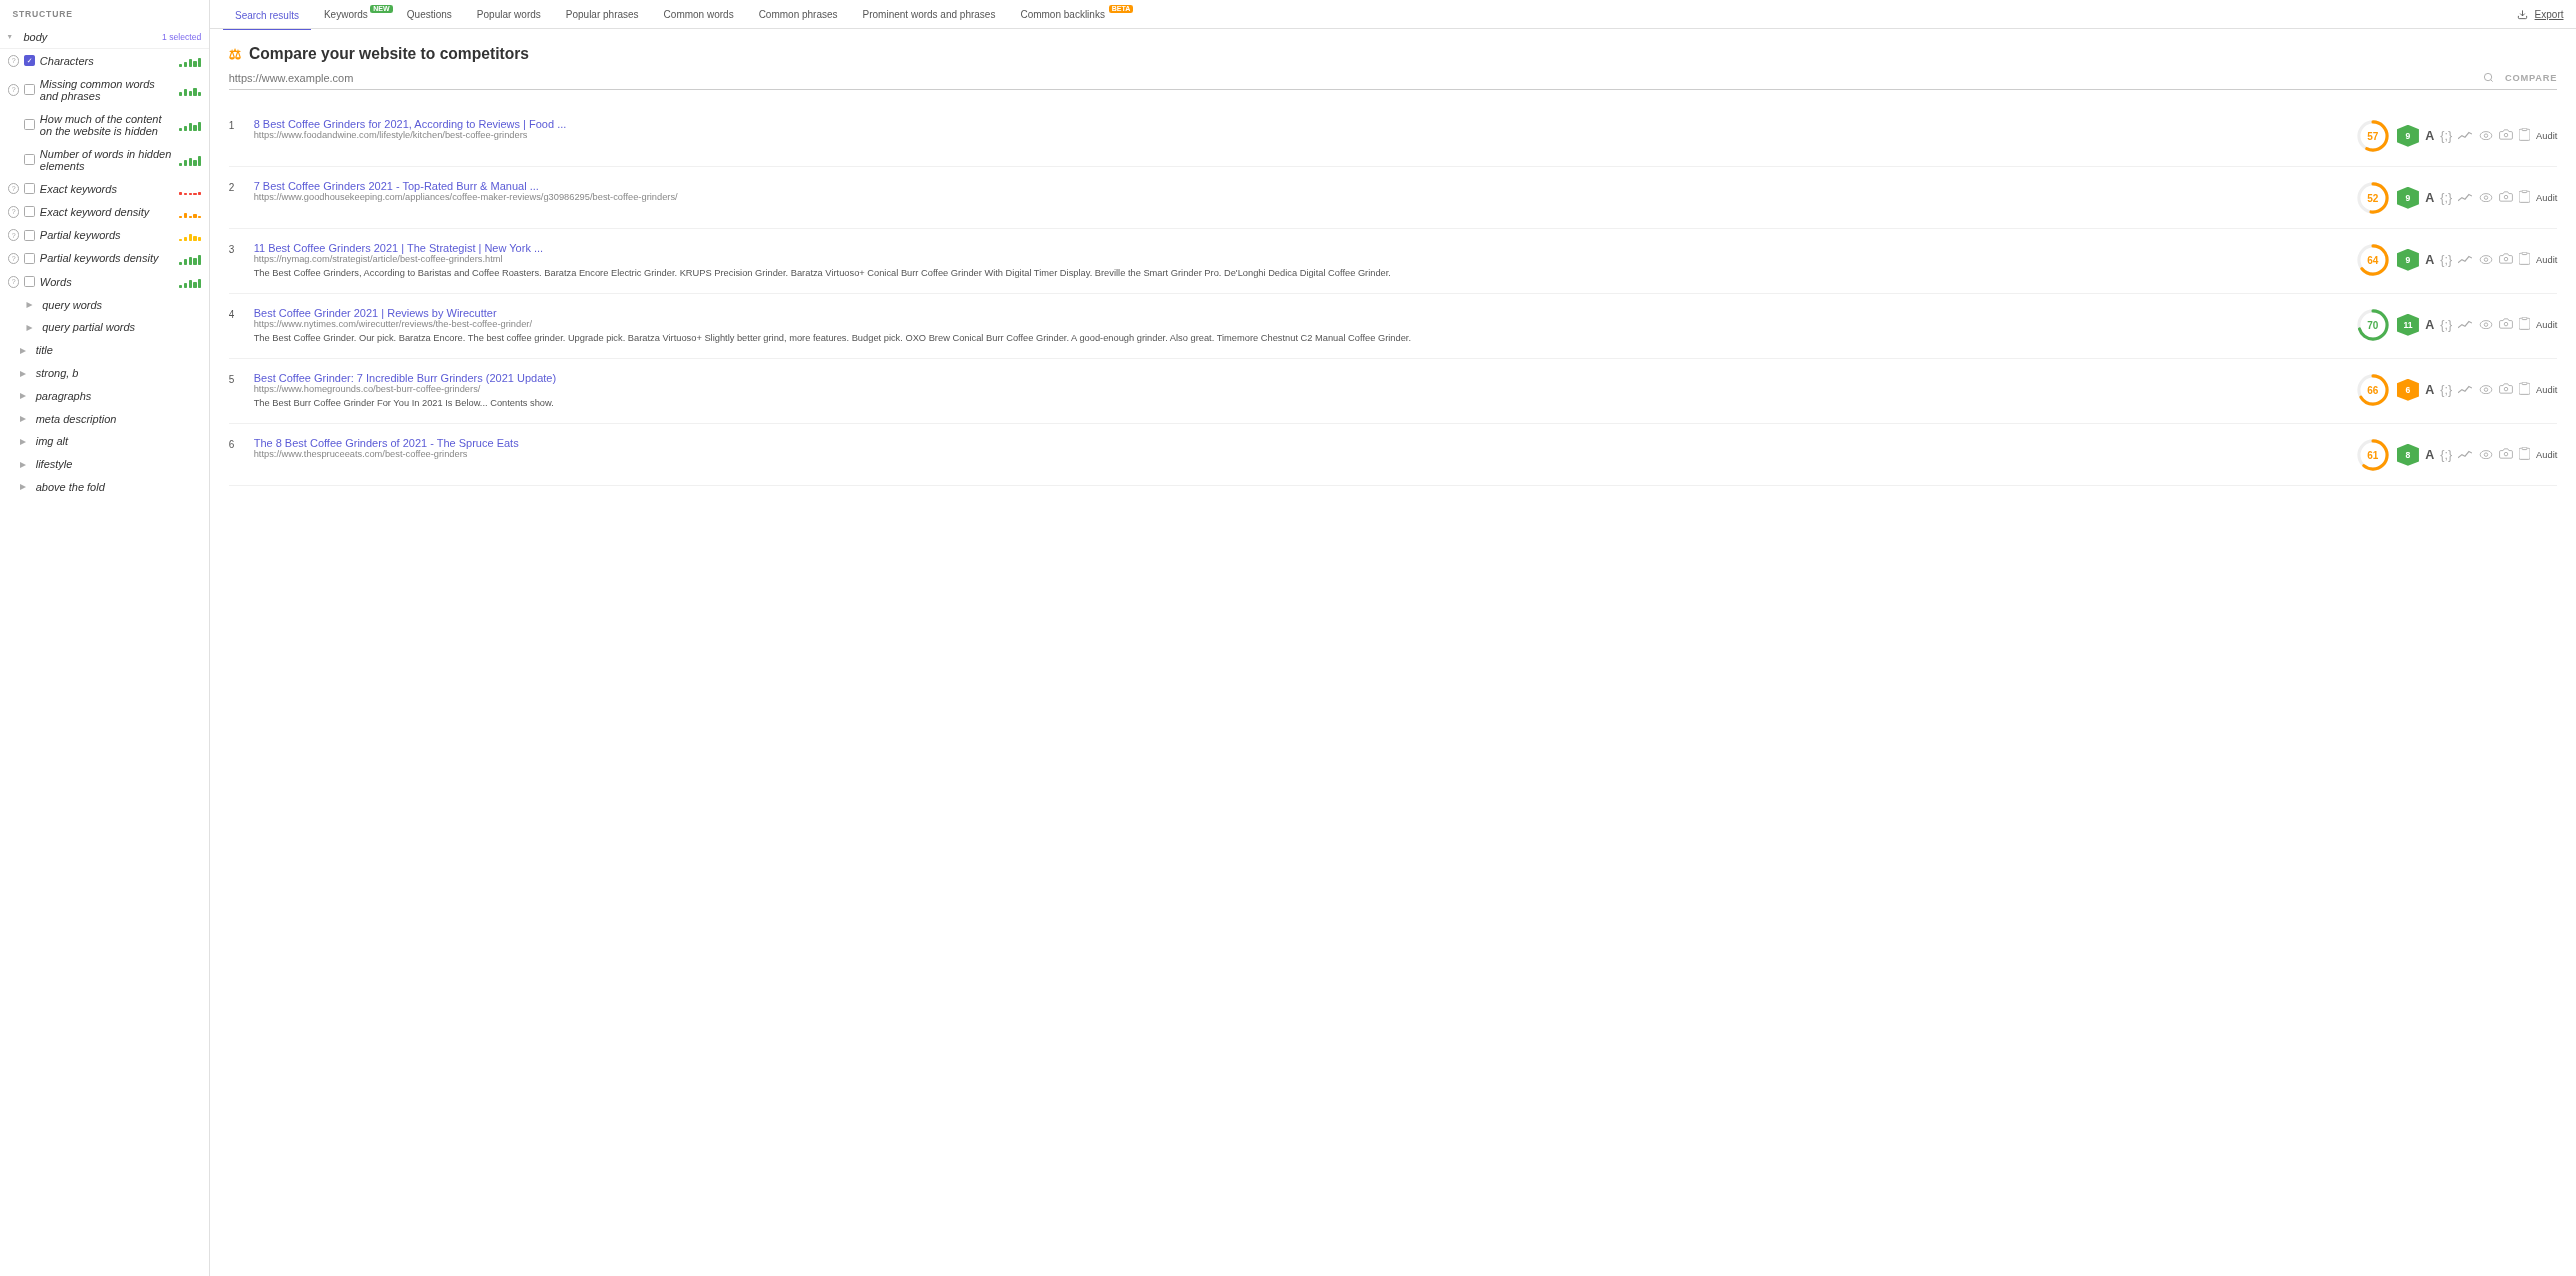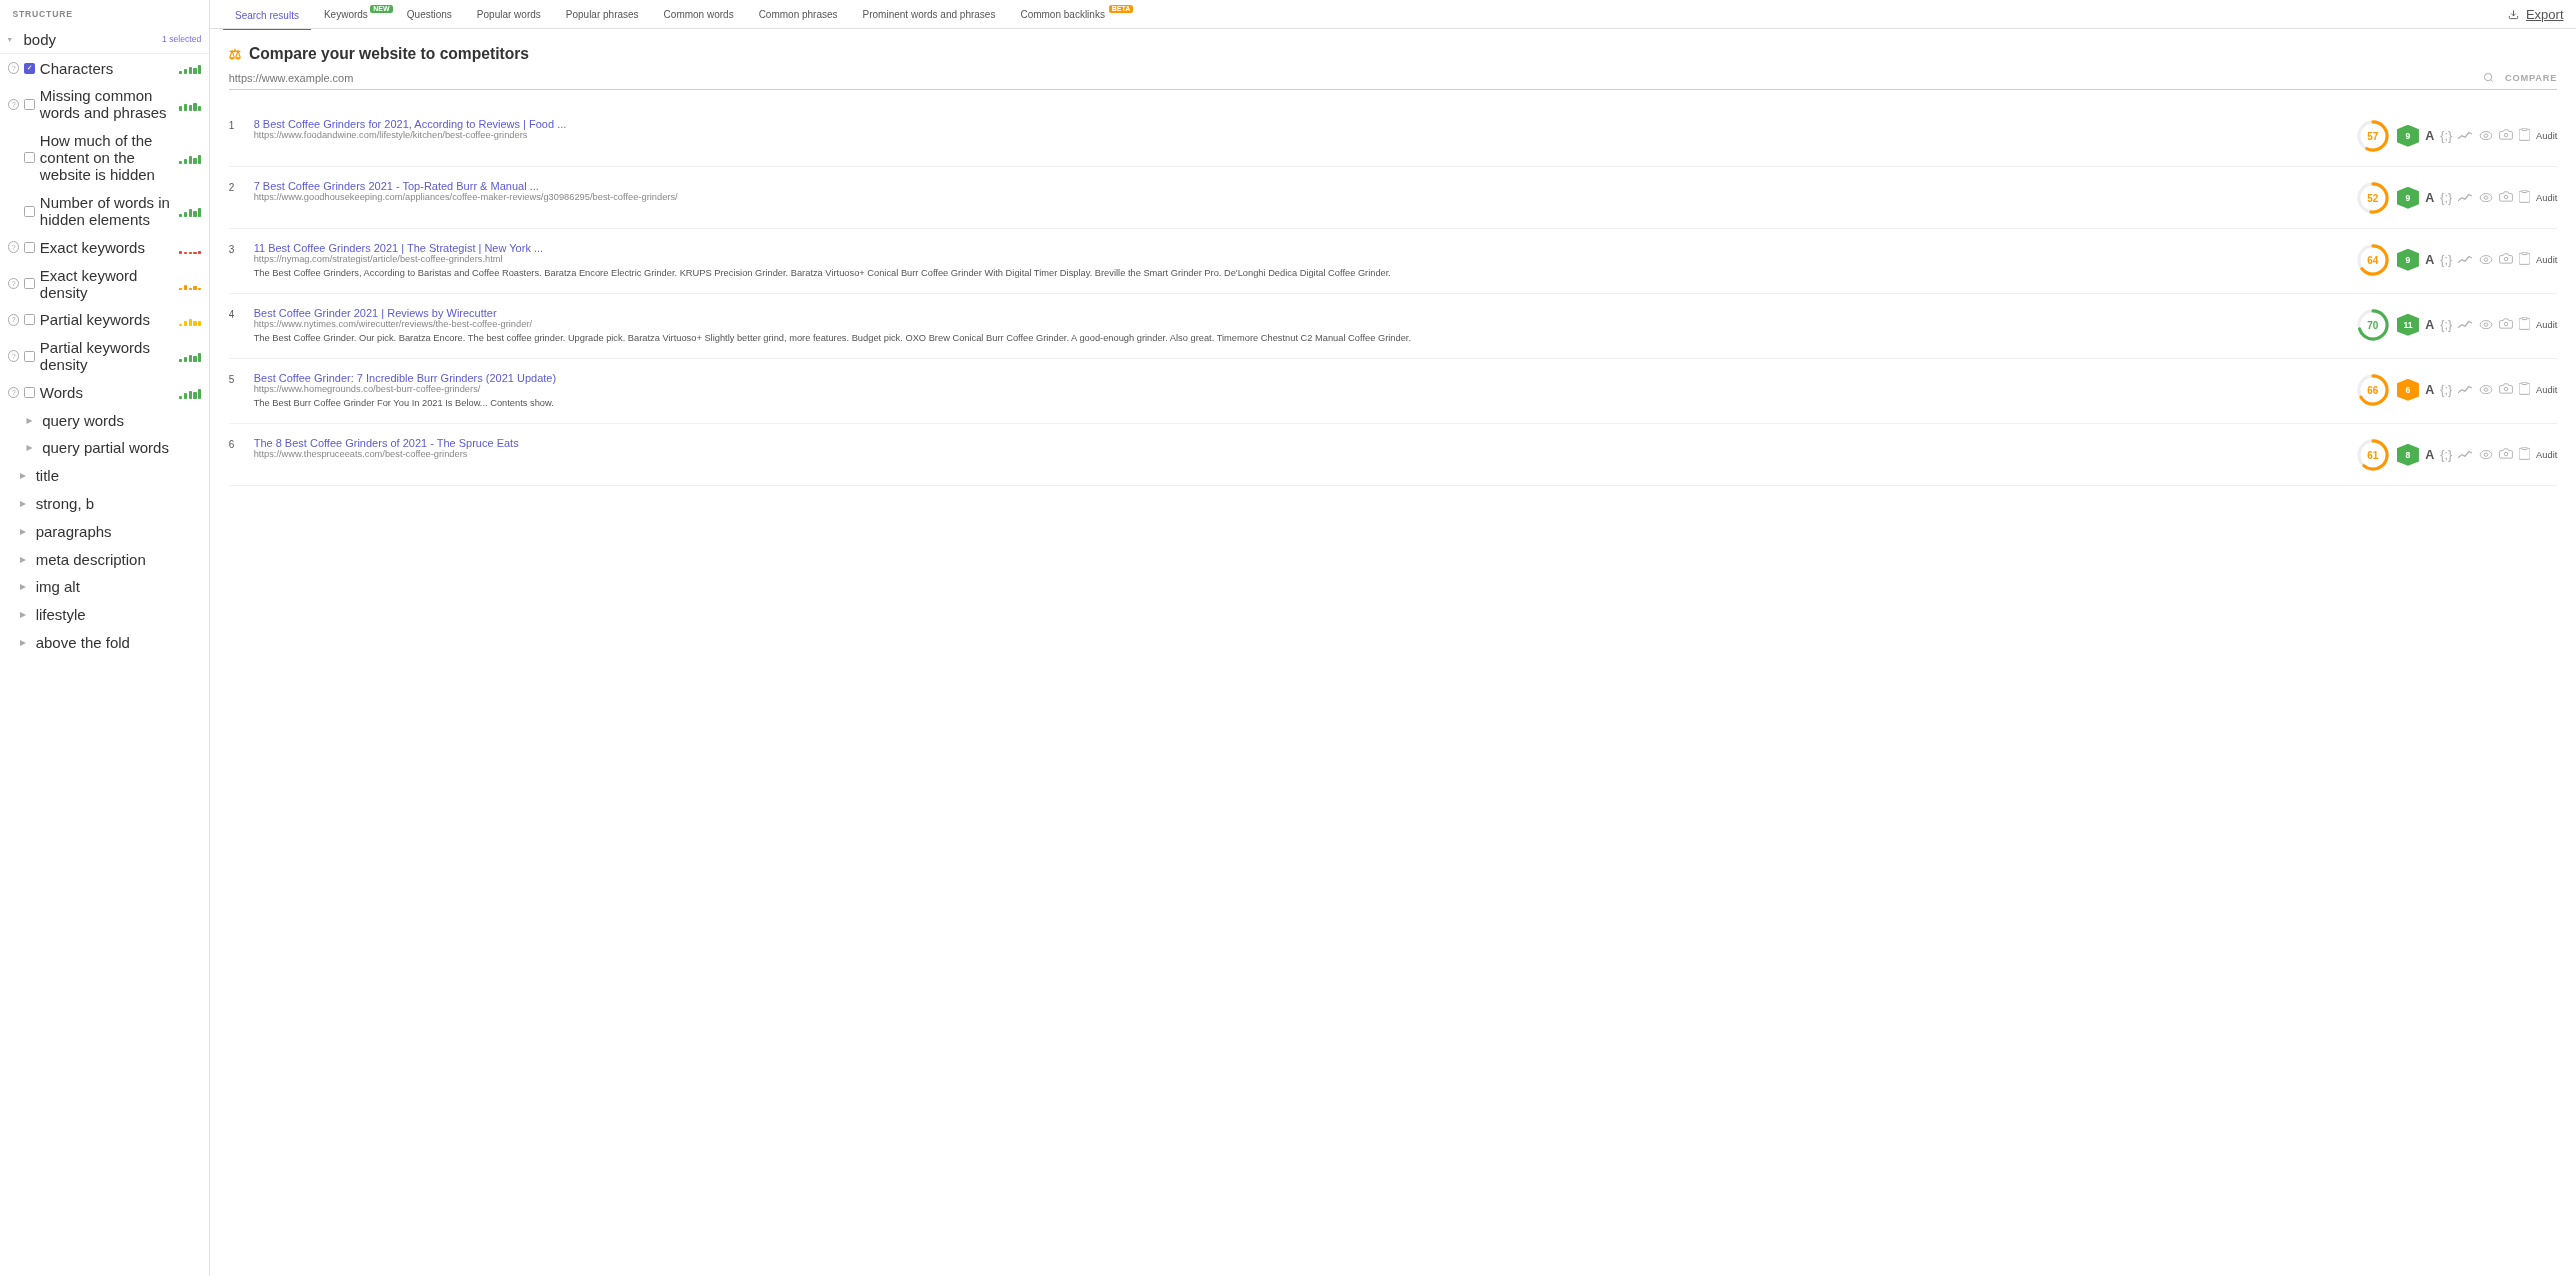--- a/index.html
+++ b/index.html
@@ -59,22 +59,23 @@
       height: 11.7px;
       border-radius: 50%;
       border: 0.8px solid #aaa;
       display: flex; align-items: center; justify-content: center;
       font-size: 7px;
       color: #aaa;
       flex-shrink: 0;
     }
     .sidebar-row .label {
       flex: 1;
-      font-size: 15px;
+      font-size: 11px;
       color: #333;
+      font-style: italic;
     }
     .sidebar-row .badge {
       font-size: 8.6px;
       color: #7b68ee;
       font-weight: 500;
     }
     .sidebar-row .bars {
       display: flex;
       align-items: flex-end;
       gap: 1.6px;
@@ -148,21 +149,21 @@
     .content {
       flex: 1;
       overflow-y: auto;
       padding: 15.6px 18.7px;
     }
     .export-btn {
       display: flex;
       align-items: center;
       gap: 7px;
       color: #555;
-      font-size: 13px;
+      font-size: 10px;
       cursor: pointer;
       background: none;
       border: none;
       text-decoration: underline;
     }
 
     
     .compare-section {
       margin-bottom: 15.6px;
     }

